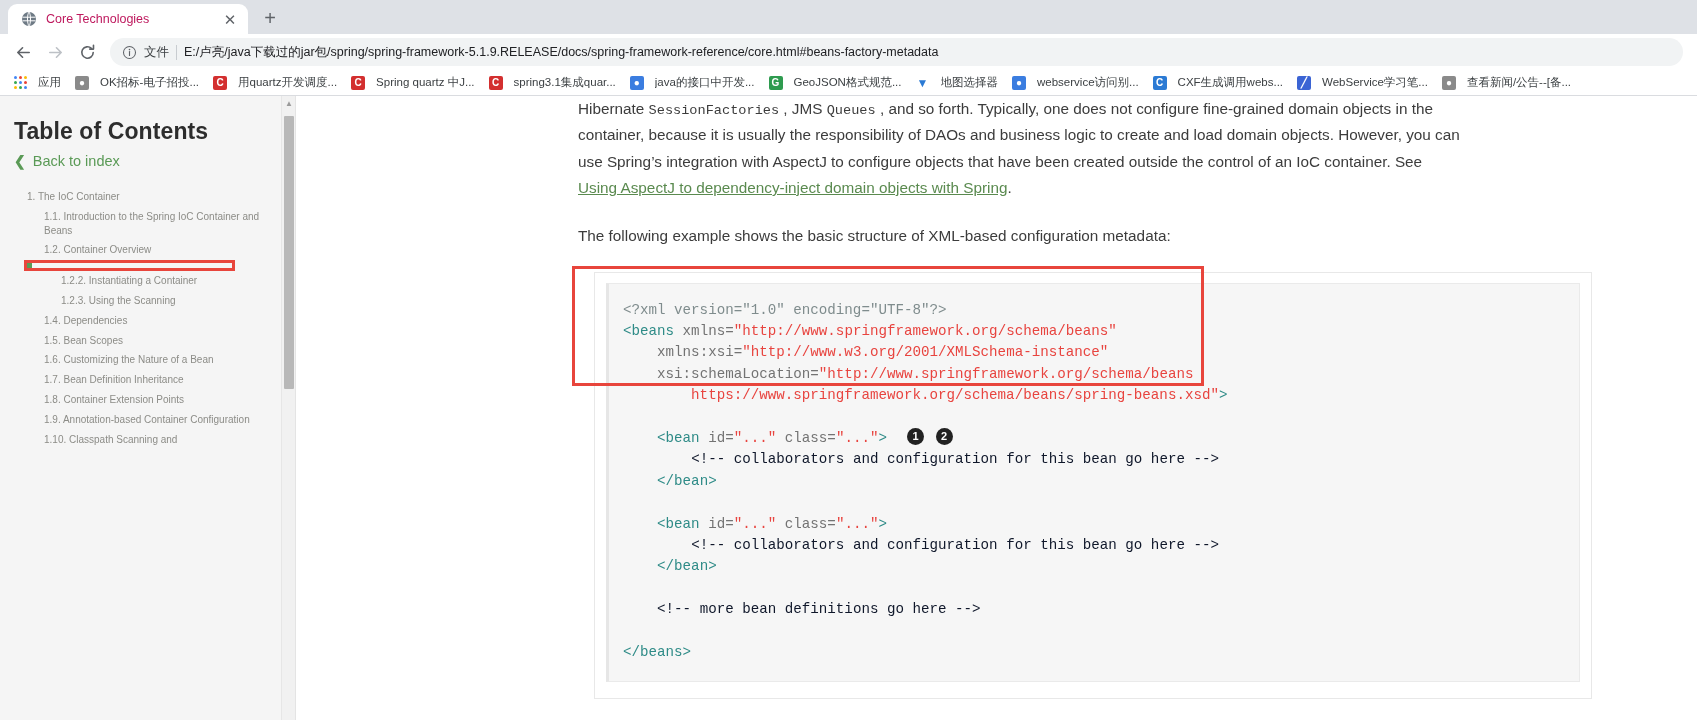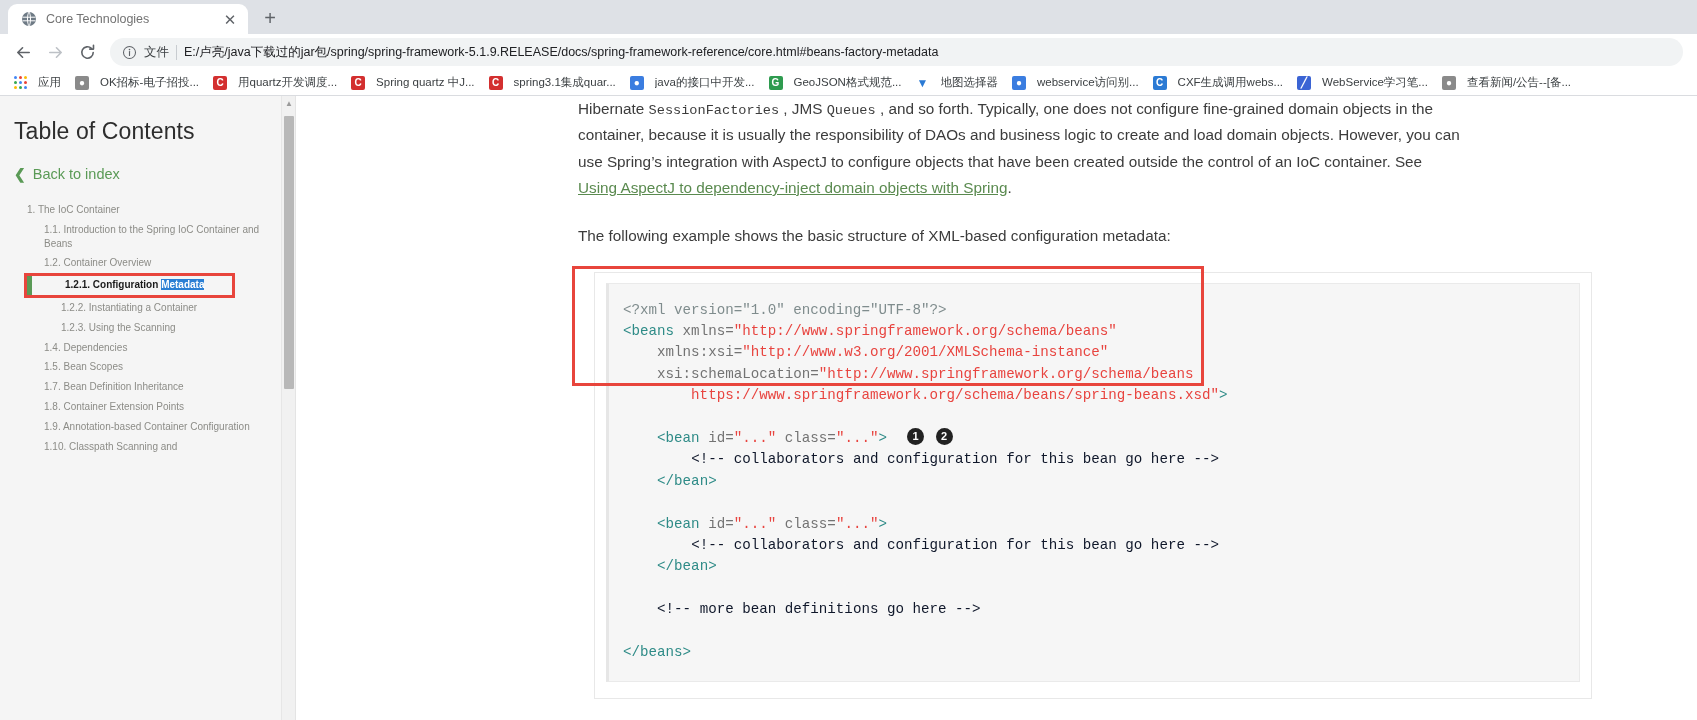--- a/index.html
+++ b/index.html
@@ -22,21 +22,21 @@
   .tab {
     display: flex; align-items: center; gap: 9px;
     height: 30px; width: 240px;
     background: #ffffff;
     border-radius: 9px 9px 0 0;
     padding: 0 10px 0 13px;
     position: relative;
   }
   .tab-favicon { width: 16px; height: 16px; flex: 0 0 16px; }
   .tab-title {
-    font-size: 12.5px; color: #737373;
+    font-size: 12.5px; color: #be185d;
     white-space: nowrap; overflow: hidden; text-overflow: ellipsis;
     flex: 1 1 auto;
   }
   .tab-close {
     width: 16px; height: 16px; flex: 0 0 16px;
     display: flex; align-items: center; justify-content: center;
     color: #5f6368; font-size: 15px; line-height: 1;
   }
   .newtab {
     width: 28px; height: 28px; margin-left: 8px; margin-bottom: 2px;
@@ -100,22 +100,22 @@
 
   
   .toc {
     width: 296px; flex: 0 0 296px; height: 100%;
     background: #f5f5f5;
     position: relative; overflow: hidden;
     border-right: 1px solid #e4e4e4;
   }
   .toc-inner { padding: 16px 18px 0 14px; width: 283px; }
   .toc-title {
-    font-size: 23px; color: #2d2d2d; font-weight: 400;
-    margin: 6px 0 21px 0; letter-spacing: .1px;
+    font-size: 23px; color: #2d2d2d; font-weight: 700;
+    margin: 6px 0 8px 0; letter-spacing: .1px;
   }
   .back-index {
     display: flex; align-items: center; gap: 7px;
     color: #5a9a56; font-size: 14.5px; margin-bottom: 18px;
   }
   .back-chevron { font-size: 14px; line-height: 1; font-weight: bold; }
   .toc-list { list-style: none; margin: 0; padding: 0; }
   .toc-item {
     font-size: 10px; line-height: 1.38;
     color: #8c8c87; padding: 3px 0 3px 0;
@@ -336,27 +336,27 @@
           <span>Back to index</span>
         </div>
 
         <ul class="toc-list">
           <li class="toc-item toc-l1">1. The IoC Container</li>
           <li class="toc-item toc-l2">1.1. Introduction to the Spring IoC Container and Beans</li>
           <li class="toc-item toc-l2">1.2. Container Overview</li>
 
           <li class="toc-current-wrap">
             <span class="toc-active-bar"></span>
-            <div class="toc-item current"><span>1.2.1. Configuration </span><span class="hl">Metadata</span></div>
           </li>
 
           <li class="toc-item toc-l3">1.2.2. Instantiating a Container</li>
           <li class="toc-item toc-l3">1.2.3. Using the Scanning</li>
           <li class="toc-item toc-l2">1.4. Dependencies</li>
           <li class="toc-item toc-l2">1.5. Bean Scopes</li>
+          <li class="toc-item toc-l2">1.6. Customizing the Nature of a Bean</li>
           <li class="toc-item toc-l2">1.7. Bean Definition Inheritance</li>
           <li class="toc-item toc-l2">1.8. Container Extension Points</li>
           <li class="toc-item toc-l2">1.9. Annotation-based Container Configuration</li>
           <li class="toc-item toc-l2">1.10. Classpath Scanning and</li>
         </ul>
       </div>
 
       <div class="toc-scrollbar">
         <div class="sb-arrow">▲</div>
         <div class="sb-thumb"></div>

